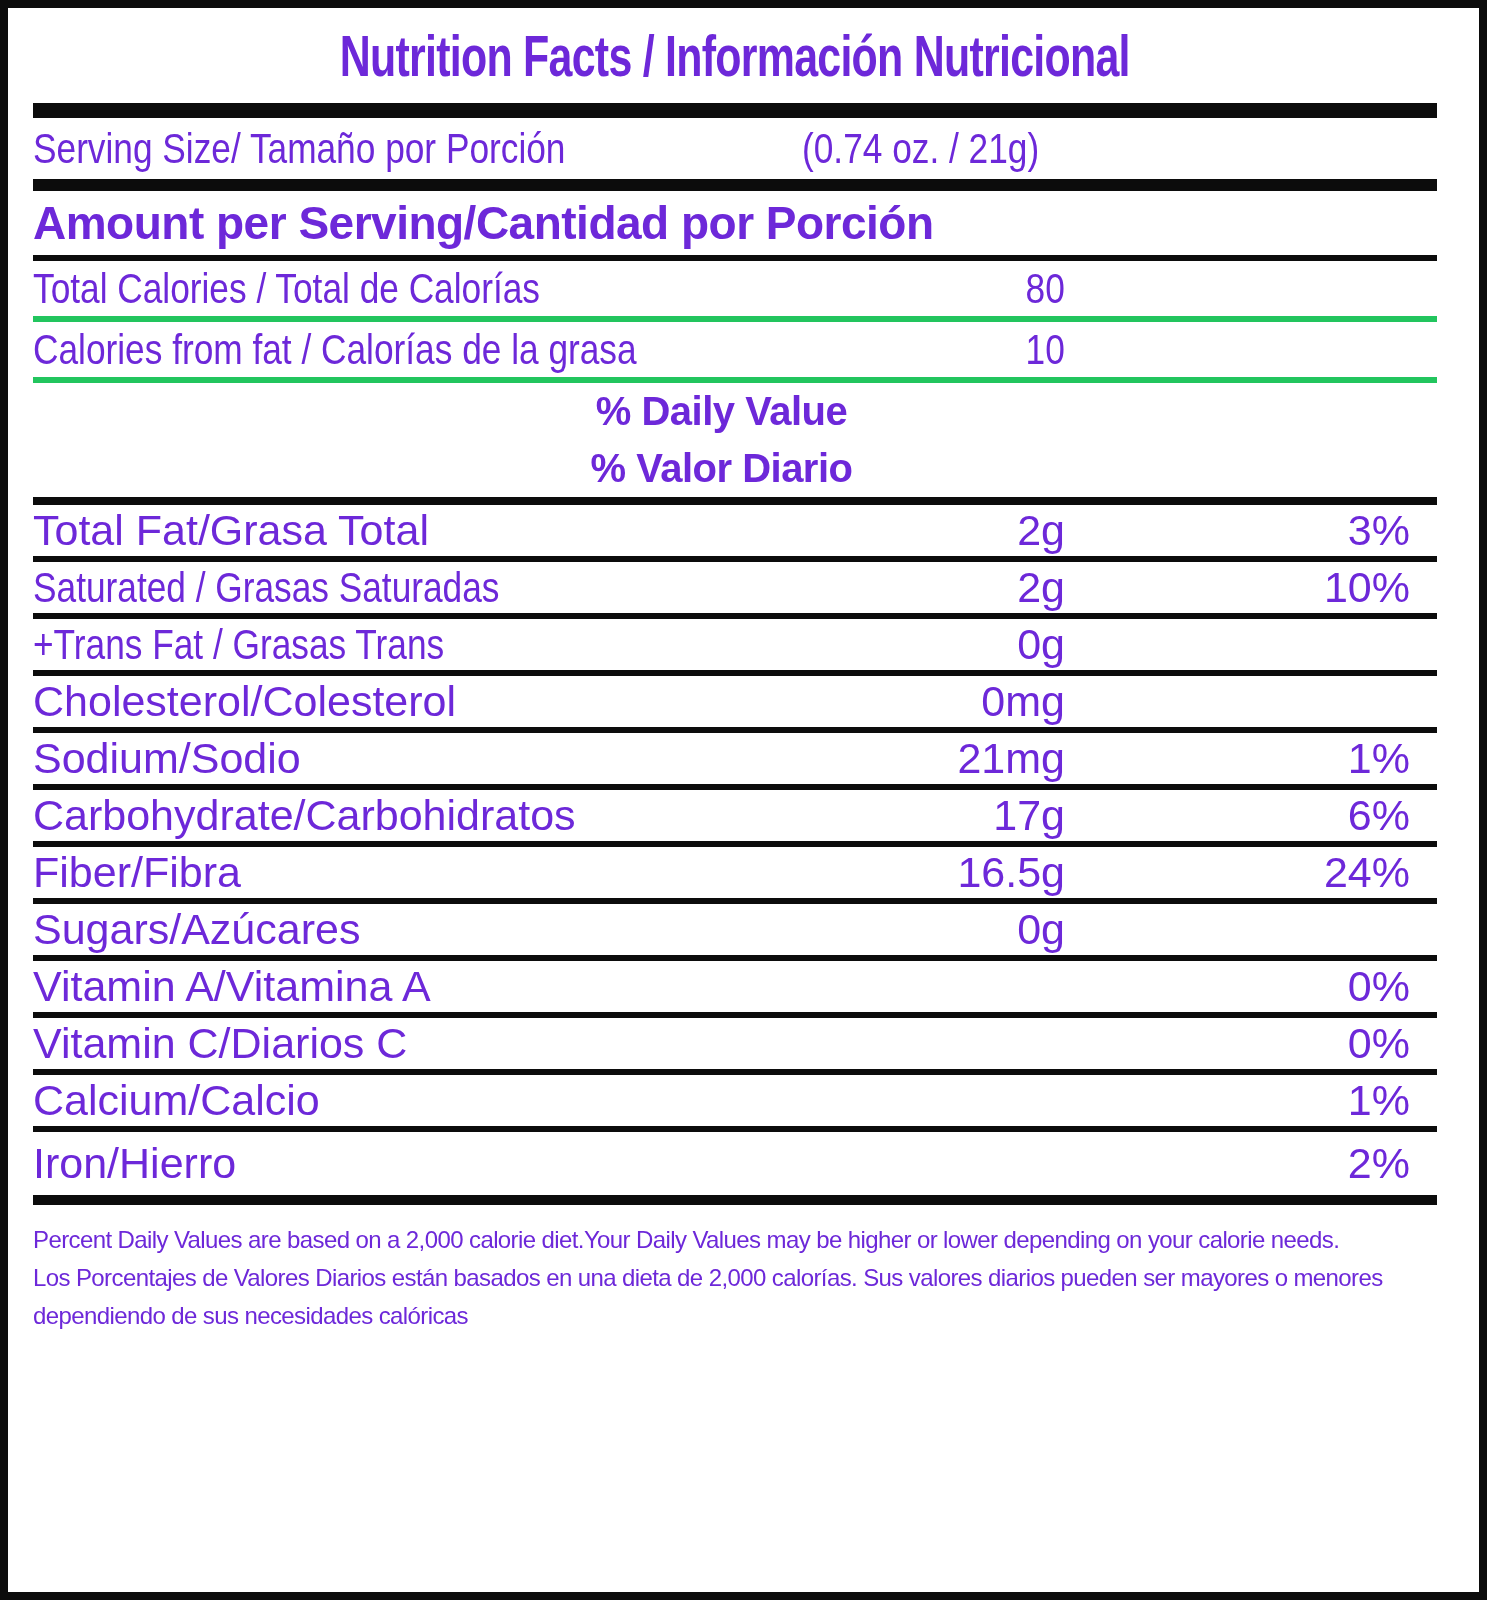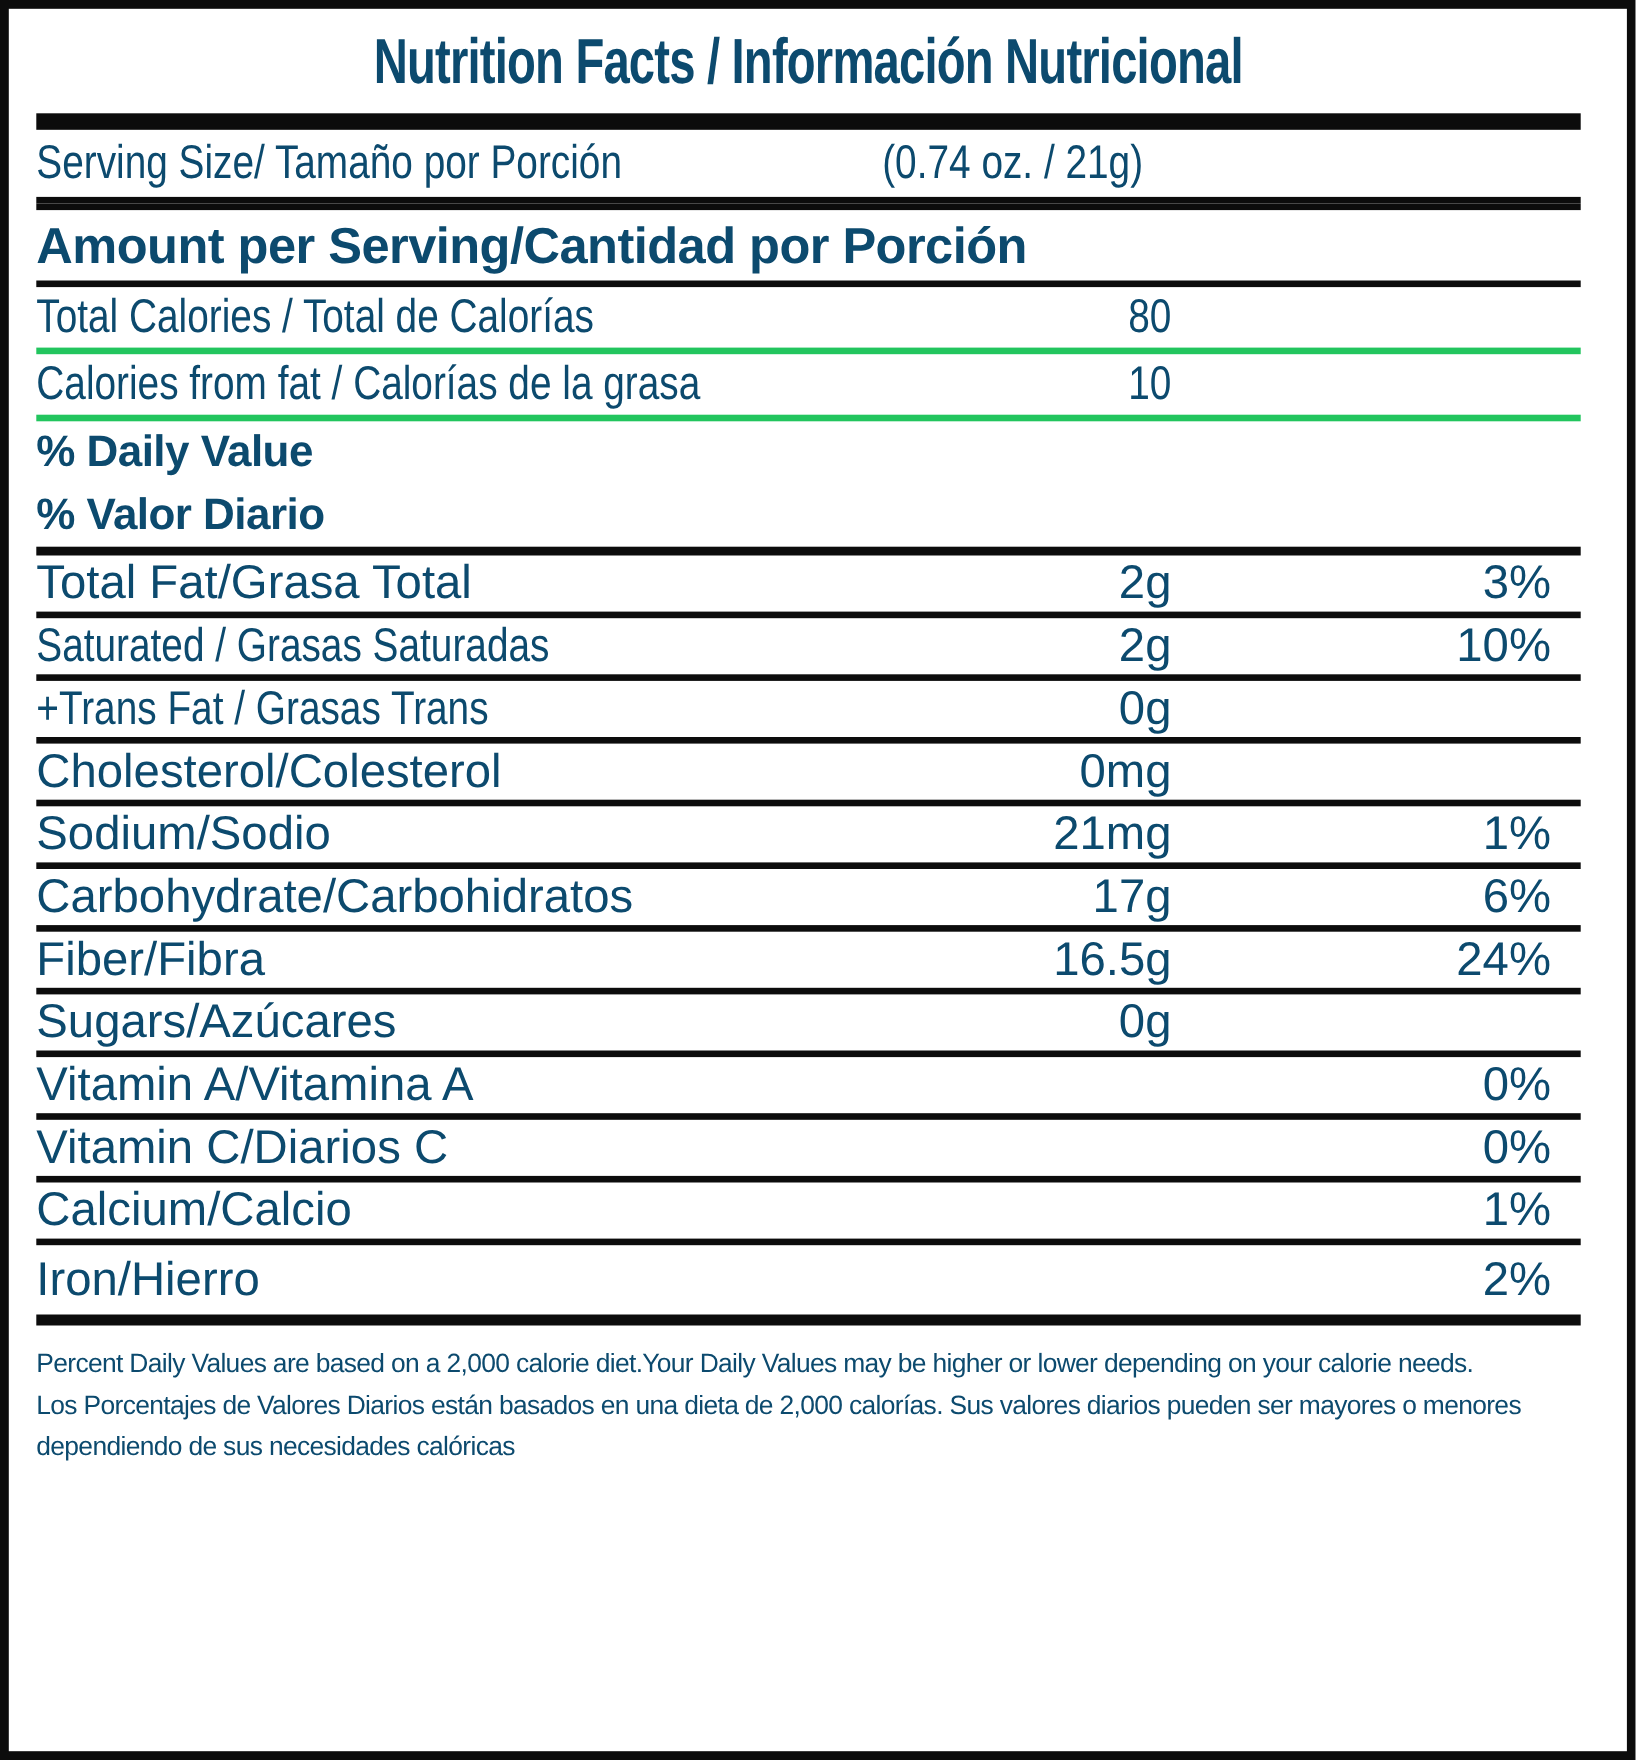--- a/index.html
+++ b/index.html
@@ -5,21 +5,21 @@
   html, body { margin: 0; padding: 0; background: #ffffff; }
   * { box-sizing: border-box; }
 
   .label {
     position: relative;
     width: 1487px;
     height: 1600px;
     background: #fff;
     border: 8px solid #0c0c0c;
     font-family: "Liberation Sans", sans-serif;
-    color: #0c4a6e;
+    color: #6d28d9;
     padding-left: 25px;
     padding-right: 42px;
     overflow: hidden;
   }
 
   
   .title-wrap {
     height: 95px;
     display: flex;
     align-items: center;
@@ -80,21 +80,21 @@
   }
 
   .cal-row { height: 61px; font-size: 43px; border-bottom: 6px solid #22c55e; }
   .cal-row:last-child {  }
 
   .dv-head { height: 114px; padding-right: 27px; }
   .dv-line {
     height: 57px;
     display: flex;
     align-items: center;
-    justify-content: flex-start;
+    justify-content: center;
     font-size: 40px;
     font-weight: 700;
     letter-spacing: -0.5px;
     white-space: nowrap;
   }
 
   .nrow { height: 57px; font-size: 43px; border-bottom: 6px solid #0c0c0c; }
   .nrow:last-child { height: 63px; border-bottom: none; }
 
   .footnote {

